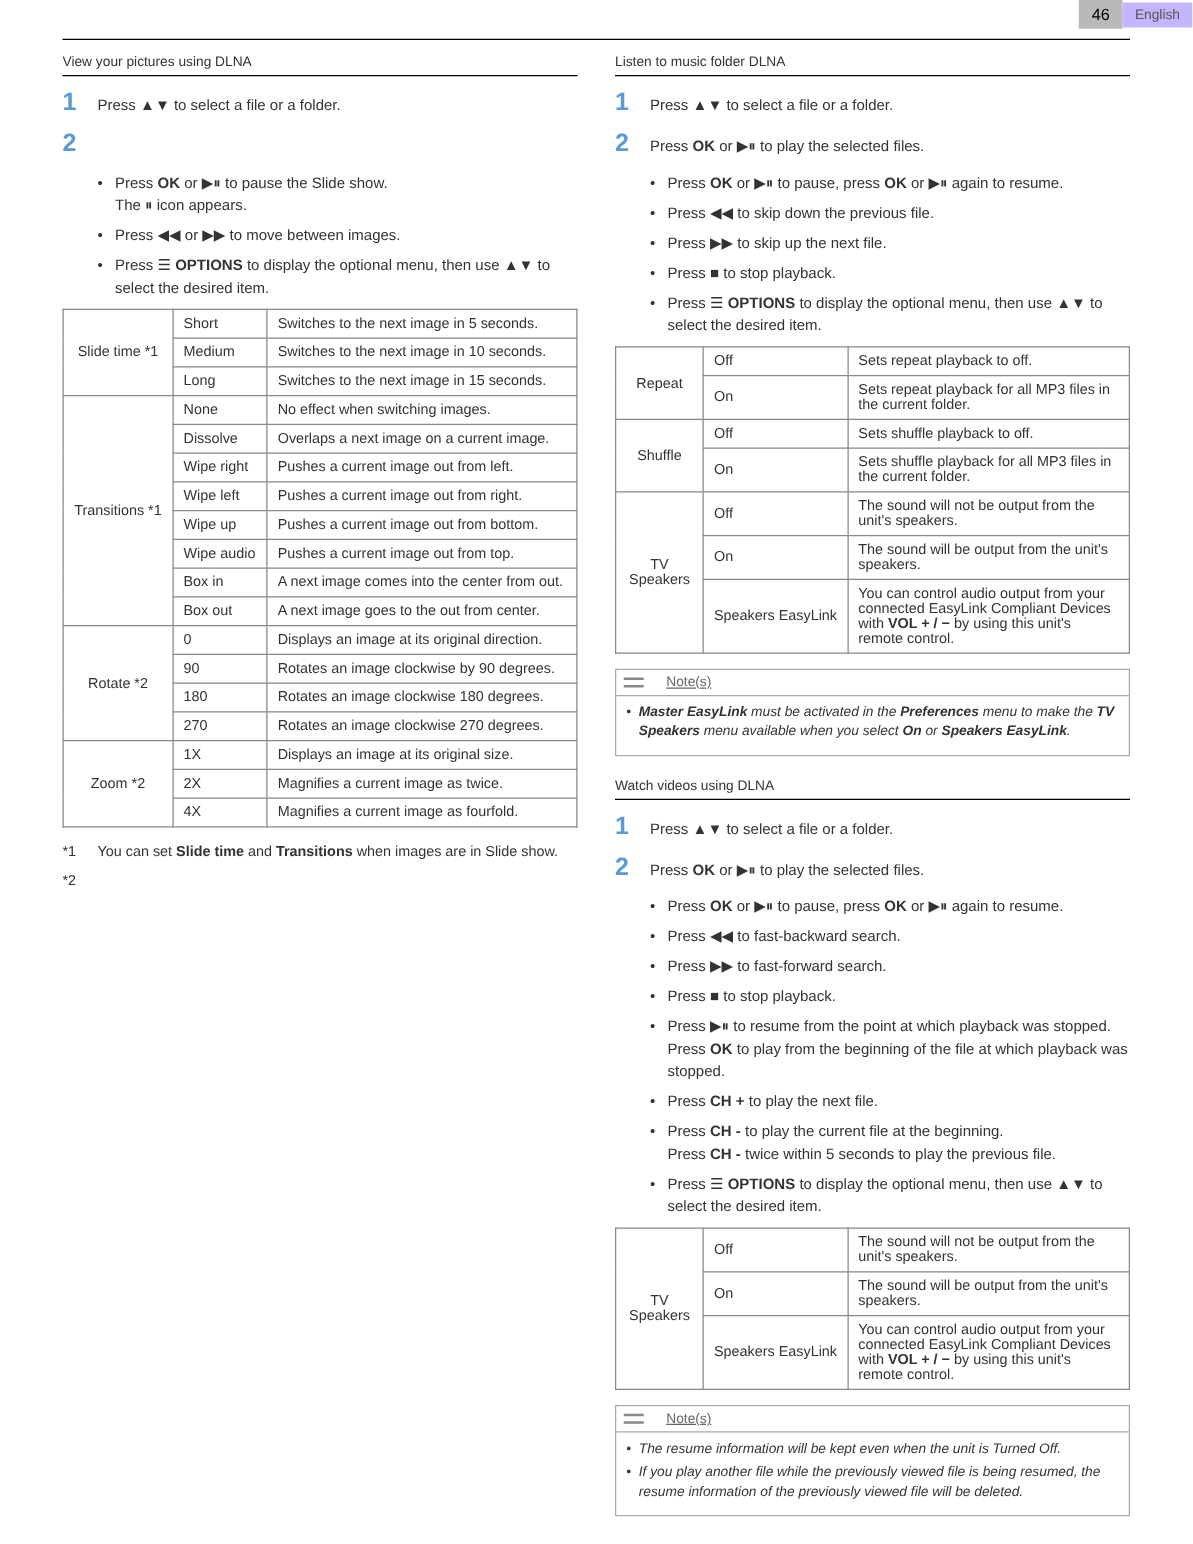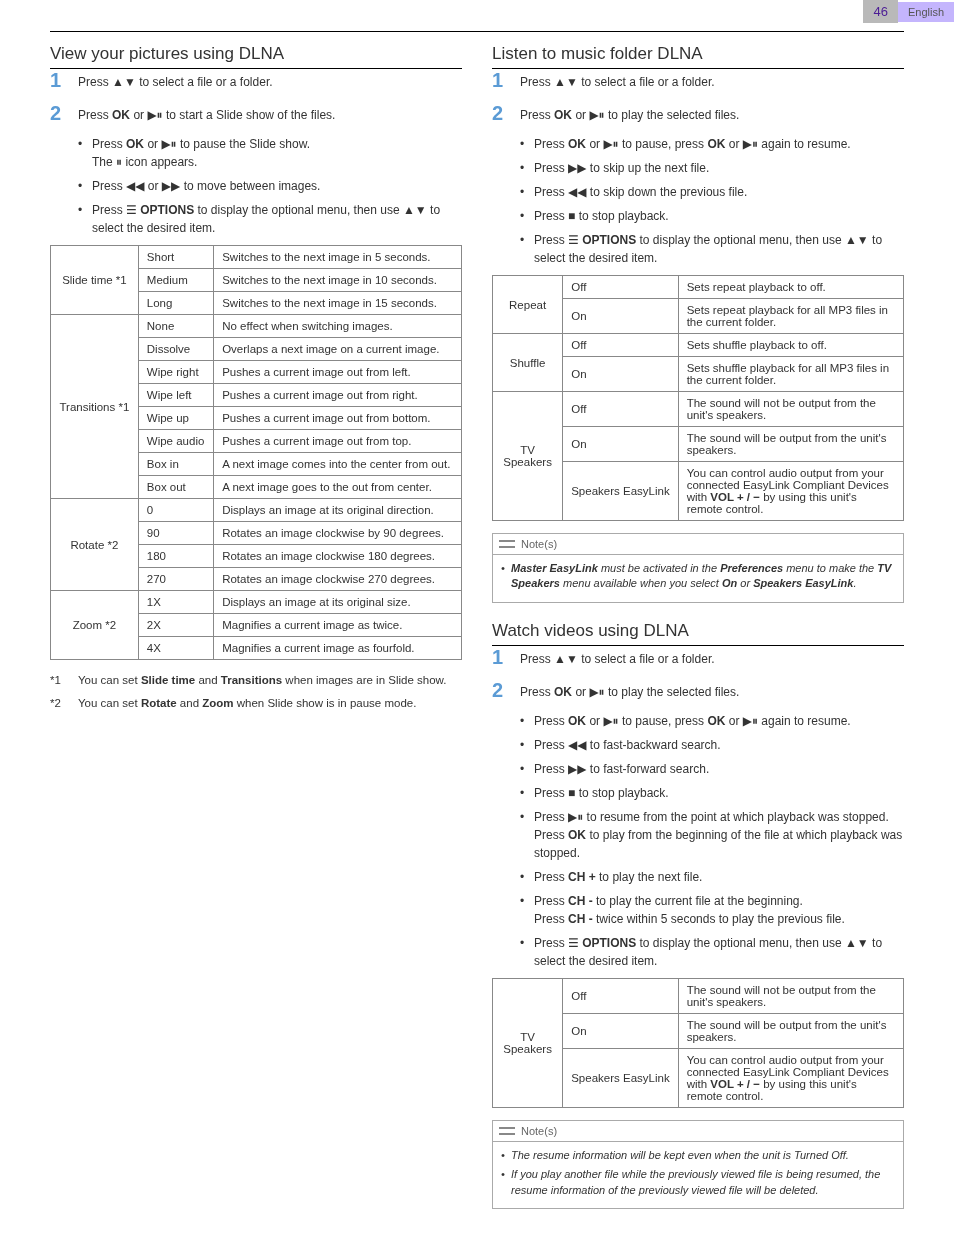--- a/index.html
+++ b/index.html
@@ -13,21 +13,21 @@
     padding: 0;
   }
   .page-header {
     display: flex;
     justify-content: flex-end;
     align-items: center;
     margin-bottom: 8px;
   }
   .page-num {
     background: #b9b9b9;
-    color: #4c1d95;
+    color: #000000;
     padding: 4px 10px;
     font-size: 13px;
   }
   .lang {
     background: #c4b5fd;
     color: #555;
     padding: 4px 10px;
     font-size: 11px;
   }
   hr.top {
@@ -35,25 +35,25 @@
     border-top: 1px solid #000;
     margin: 0 50px 12px 50px;
   }
   .cols {
     display: flex;
     padding: 0 50px;
     gap: 30px;
   }
   .col { flex: 1; min-width: 0; }
   h2.section {
-    font-size: 17px;
+    font-size: 11px;
     font-weight: normal;
     border-bottom: 1px solid #000;
     padding-bottom: 4px;
-    margin-bottom: 0;
+    margin-bottom: 10px;
   }
   ol.steps { list-style: none; padding-left: 0; }
   ol.steps > li {
     display: flex;
     align-items: flex-start;
     margin-bottom: 10px;
   }
   .step-num {
     font-size: 20px;
     font-weight: bold;
@@ -93,23 +93,24 @@
   .footnotes div { display: flex; margin-bottom: 6px; }
   .footnotes .fn-key { width: 28px; flex-shrink: 0; }
   .note-box {
     border: 1px solid #aaa;
     margin: 10px 0 18px 0;
     font-size: 11px;
   }
   .note-head {
     display: flex;
     align-items: flex-end;
-    gap: 6px;
+    gap: 18px;
     padding: 4px 6px;
     color: #666;
+    text-decoration: underline;
   }
   .note-icon {
     width: 16px; height: 12px;
     display: inline-block;
     position: relative;
   }
   .note-icon::before, .note-icon::after {
     content: ""; position: absolute; left: 0; height: 2px; background: #888; width: 16px;
   }
   .note-icon::before { top: 2px; }
@@ -140,23 +141,20 @@
 
     <ol class="steps">
       <li>
         <span class="step-num">1</span>
         <span class="step-body">
           <span>Press</span> <span class="glyph">▲▼</span> <span>to select a file or a folder.</span>
         </span>
       </li>
       <li>
         <span class="step-num">2</span>
-        <div class="step-body">
-          <span>Press</span> <span class="b">OK</span> <span>or</span> <span class="glyph">▶⏸</span> <span>to start a Slide show of the files.</span>
-        </div>
       </li>
     </ol>
 
     <ul class="sub-bullets">
       <li><span>Press</span> <span class="b">OK</span> <span>or</span> <span class="glyph">▶⏸</span> <span>to pause the Slide show.</span><br><span>The</span> <span class="glyph">⏸</span> <span>icon appears.</span></li>
       <li><span>Press</span> <span class="glyph">◀◀</span> <span>or</span> <span class="glyph">▶▶</span> <span>to move between images.</span></li>
       <li><span>Press</span> <span class="glyph">☰</span> <span class="b">OPTIONS</span> <span>to display the optional menu, then use</span> <span class="glyph">▲▼</span> <span>to select the desired item.</span></li>
     </ul>
 
     <table class="opt">
@@ -243,42 +241,41 @@
     </tbody>
       </table>
 
     <div class="footnotes">
       <div>
           <span class="fn-key">*1</span>
           <span><span>You can set </span><span class="b">Slide time</span><span> and </span><span class="b">Transitions</span><span> when images are in Slide show.</span></span>
         </div>
       <div>
           <span class="fn-key">*2</span>
-          <span><span>You can set </span><span class="b">Rotate</span><span> and </span><span class="b">Zoom</span><span> when Slide show is in pause mode.</span></span>
         </div>
     </div>
   </div>
 
   <div class="col">
 
     <h2 class="section">Listen to music folder DLNA</h2>
     <ol class="steps">
       <li>
           <span class="step-num">1</span>
         <span class="step-body"><span>Press</span> <span class="glyph">▲▼</span> <span>to select a file or a folder.</span></span>
         </li>
       <li>
           <span class="step-num">2</span>
         <span class="step-body"><span>Press</span> <span class="b">OK</span> <span>or</span> <span class="glyph">▶⏸</span> <span>to play the selected files.</span></span>
         </li>
     </ol>
     <ul class="sub-bullets">
       <li><span>Press</span> <span class="b">OK</span> <span>or</span> <span class="glyph">▶⏸</span> <span>to pause, press</span> <span class="b">OK</span> <span>or</span> <span class="glyph">▶⏸</span> <span>again to resume.</span></li>
+      <li><span>Press</span> <span class="glyph">◀◀</span> <span>to skip down the previous file.</span></li>
       <li><span>Press</span> <span class="glyph">▶▶</span> <span>to skip up the next file.</span></li>
-      <li><span>Press</span> <span class="glyph">◀◀</span> <span>to skip down the previous file.</span></li>
       <li><span>Press</span> <span class="glyph">■</span> <span>to stop playback.</span></li>
       <li><span>Press</span> <span class="glyph">☰</span> <span class="b">OPTIONS</span> <span>to display the optional menu, then use</span> <span class="glyph">▲▼</span> <span>to select the desired item.</span></li>
     </ul>
 
     <table class="opt">
       <tbody>
           <tr>
             <td class="rowlabel" rowspan="2">Repeat</td>
           <td class="optlabel">Off</td>
             <td>Sets repeat playback to off.</td>

